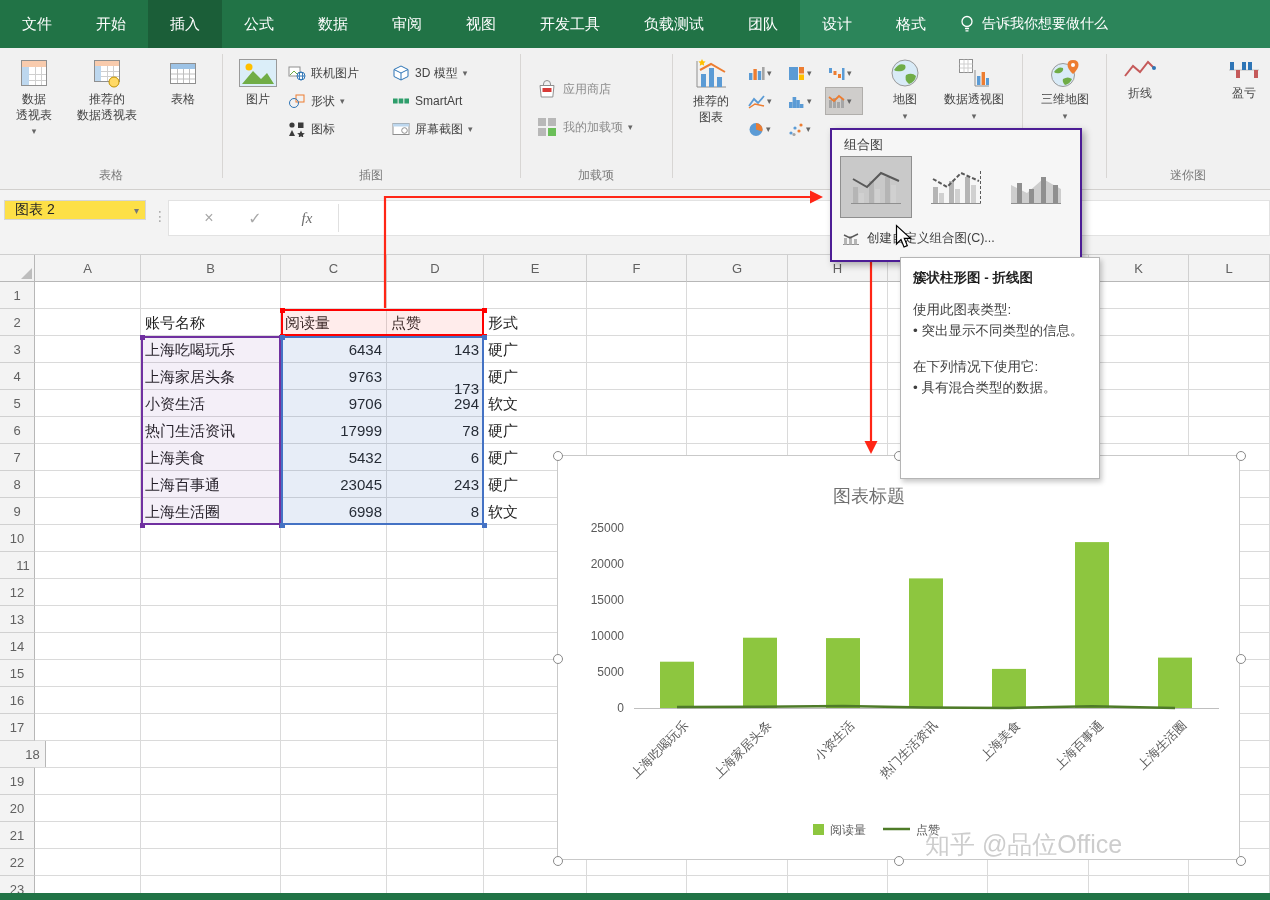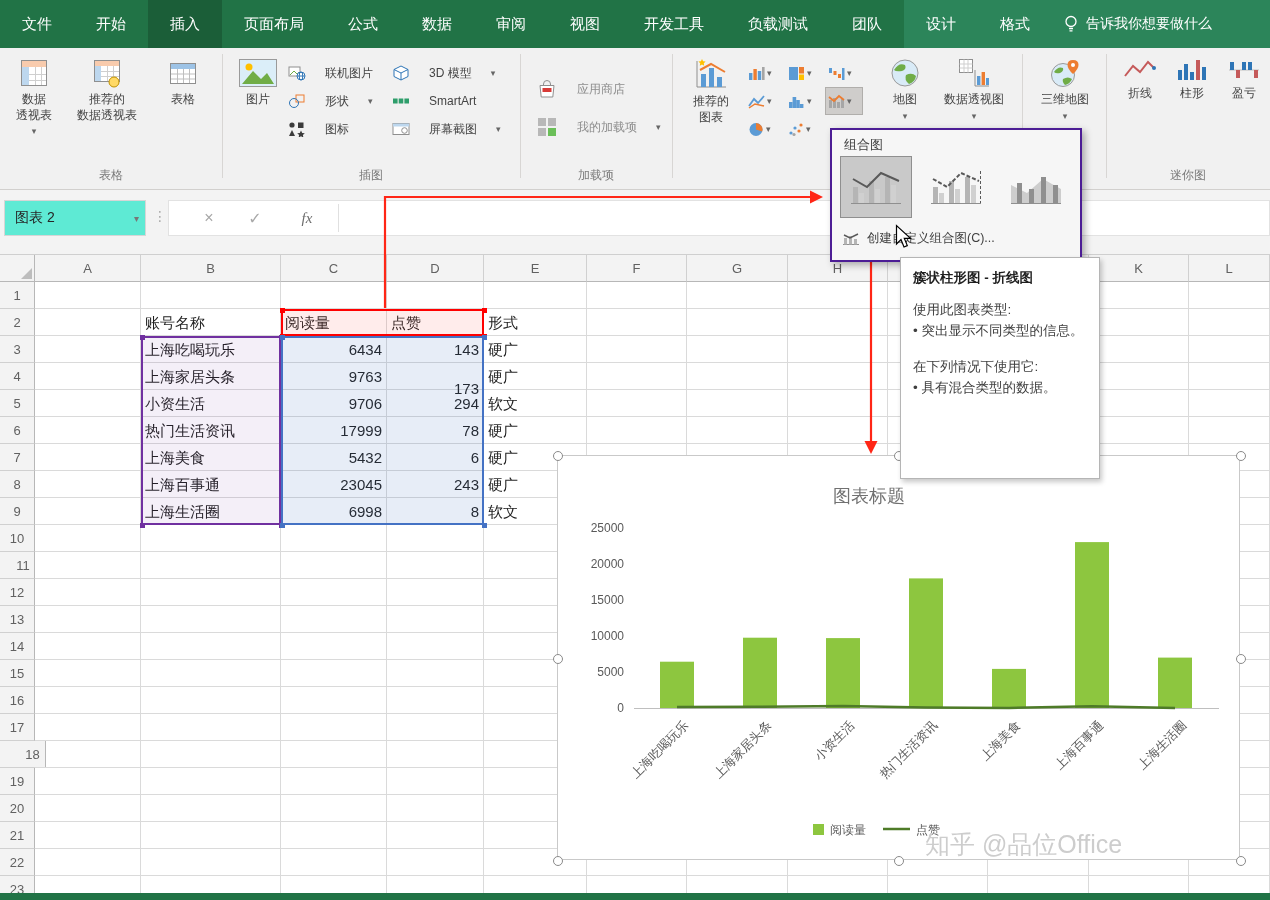--- a/index.html
+++ b/index.html
@@ -11,30 +11,30 @@
 #tabs{display:flex;height:100%}
 .tab{padding:0 22px;display:flex;align-items:center;font-size:15px;white-space:nowrap;cursor:default}
 .tab.active{background:#1b5e38}
 .tab.contextual{background:#2c855a}
 #tellme{flex:1;background:#2c855a;display:flex;align-items:center;gap:8px;padding:0 12px;font-size:14px;color:#fff;white-space:nowrap}
 
 #ribbon{position:absolute;left:0;top:48px;width:1270px;height:142px;background:#f1f1f1;border-bottom:1px solid #d2d0ce;z-index:3}
 .bigbtn{position:absolute;top:6px;height:104px;display:flex;flex-direction:column;align-items:center;padding-top:4px;gap:4px;cursor:pointer}
 .bl{font-size:12px;line-height:1.3;color:#444;text-align:center;white-space:nowrap}
 .dd{font-size:9px;color:#666;line-height:1}
-.smallbtn{position:absolute;height:26px;display:flex;align-items:center;gap:19px;font-size:12px;color:#444;white-space:nowrap;cursor:pointer}
+.smallbtn{position:absolute;height:26px;display:flex;align-items:center;gap:5px;font-size:12px;color:#444;white-space:nowrap;cursor:pointer}
 .smallbtn.muted{color:#8c8c8c}
 .chbtn{position:absolute;width:36px;height:26px;display:flex;align-items:center;gap:2px;padding-left:2px;cursor:pointer}
 .chbtn.pressed{background:#cfcdcb;outline:1px solid #b0aeab}
 .glabel{position:absolute;bottom:5px;text-align:center;font-size:12px;color:#7a7a7a}
 .gdiv{position:absolute;top:6px;height:124px;width:1px;background:#d8d6d4}
 
 #fbar{position:absolute;left:0;top:190px;width:1270px;height:65px;background:#f3f3f3;border-bottom:1px solid #cfcfcf;z-index:3}
 #fwhite{position:absolute;left:168px;top:10px;width:1102px;height:36px;background:#fff;border:1px solid #e2e2e2}
-#namebox{position:absolute;left:4px;top:10px;width:142px;height:36px;background:#5eead4;border:1px solid #d6d6d6;display:flex;align-items:center;font-size:14px;color:#262626;padding-left:10px}
+#namebox{position:absolute;left:4px;top:10px;width:142px;height:20px;background:#fde047;border:1px solid #d6d6d6;display:flex;align-items:center;font-size:14px;color:#262626;padding-left:10px}
 .nb-arrow{position:absolute;right:6px;color:#777;font-size:10px}
 .fdots{position:absolute;left:153px;top:18px;color:#aaa;font-size:14px}
 .fbtn{position:absolute;top:10px;height:36px;width:34px;display:flex;align-items:center;justify-content:center;font-size:16px;color:#a8a8a8}
 .fbtn.fx{font-style:italic;font-family:"Liberation Serif","DejaVu Serif",serif;color:#6d6d6d;font-size:15px}
 #fdiv{position:absolute;left:338px;top:14px;width:1px;height:28px;background:#e0e0e0}
 
 #sheet{position:absolute;left:0;top:255px;width:1270px;height:645px;background:#fff;z-index:1}
 .colhdr,.rowhdr{position:absolute;background:#f3f3f3;color:#616161;font-size:13px;display:flex;align-items:center;justify-content:center}
 .colhdr{border-right:1px solid #d0d0d0;border-bottom:1px solid #b7b7b7}
 .rowhdr{border-bottom:1px solid #d0d0d0;border-right:1px solid #b7b7b7}
@@ -73,21 +73,20 @@
 </head>
 <body>
 
 <div id="app">
 
   <div id="tabbar">
     <div id="tabs">
         <div class="tab">文件</div>
         <div class="tab">开始</div>
         <div class="tab active">插入</div>
-        <div class="tab">页面布局</div>
         <div class="tab">公式</div>
         <div class="tab">数据</div>
         <div class="tab">审阅</div>
         <div class="tab">视图</div>
         <div class="tab">开发工具</div>
         <div class="tab">负载测试</div>
         <div class="tab">团队</div>
         <div class="tab contextual">设计</div>
         <div class="tab contextual">格式</div>
       </div>
@@ -333,30 +332,20 @@
       <span class="dd">▾</span>
     </div>
     <div class="gdiv" style="left:1106px"></div>
 
     <div class="bigbtn" style="left:1118px;width:44px">
       <svg width="34" height="24" viewBox="0 0 34 24">
           <polyline points="2,18 10,8 17,14 25,4 31,10" stroke="#c55a5a" stroke-width="2" fill="none"></polyline>
           <circle cx="31" cy="10" r="2" fill="#2e75b6"></circle>
         </svg>
       <span class="bl">折线</span>
-    </div>
-    <div class="bigbtn" style="left:1170px;width:44px">
-      <svg width="34" height="24" viewBox="0 0 34 24">
-          <rect x="3" y="12" width="4" height="10" fill="#2e75b6"></rect>
-          <rect x="9" y="6" width="4" height="16" fill="#2e75b6"></rect>
-          <rect x="15" y="14" width="4" height="8" fill="#2e75b6"></rect>
-          <rect x="21" y="2" width="4" height="20" fill="#c55a5a"></rect>
-          <rect x="27" y="9" width="4" height="13" fill="#2e75b6"></rect>
-        </svg>
-      <span class="bl">柱形</span>
     </div>
     <div class="bigbtn" style="left:1222px;width:44px">
       <svg width="34" height="24" viewBox="0 0 34 24">
           <path d="M2 12 H32" stroke="#bfbfbf"></path>
           <rect x="3" y="4" width="4" height="8" fill="#2e75b6"></rect>
           <rect x="9" y="12" width="4" height="8" fill="#c55a5a"></rect>
           <rect x="15" y="4" width="4" height="8" fill="#2e75b6"></rect>
           <rect x="21" y="4" width="4" height="8" fill="#2e75b6"></rect>
           <rect x="27" y="12" width="4" height="8" fill="#c55a5a"></rect>
         </svg>

